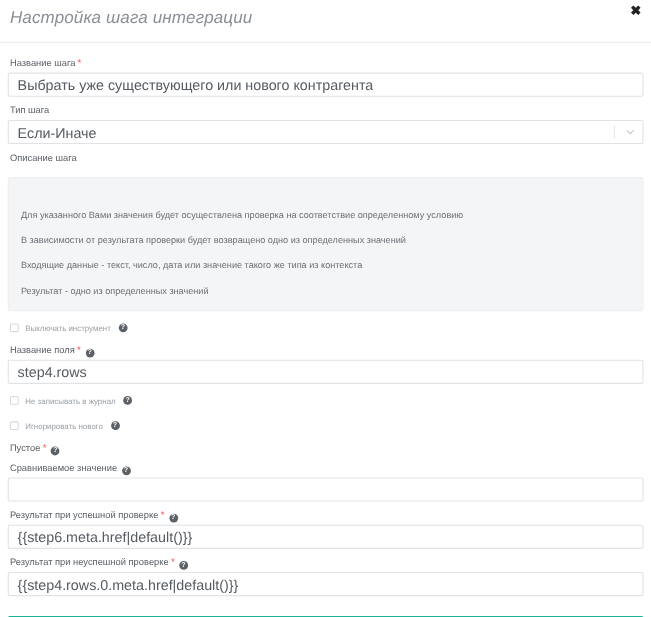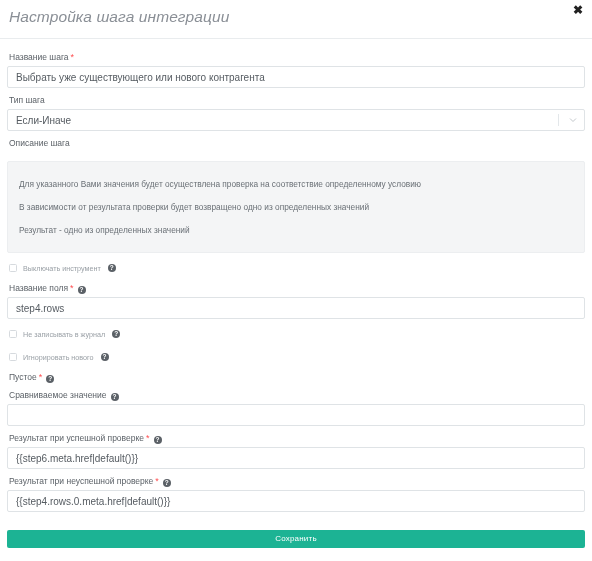--- a/index.html
+++ b/index.html
@@ -97,21 +97,21 @@
 
   .input {
     box-sizing: border-box;
     display: block;
     width: 100%;
     height: 22px;
     border: 1px solid #dfe3e6;
     border-radius: 2px;
     background: #fff;
     font-family: "Liberation Sans", sans-serif;
-    font-size: 10px;
+    font-size: 13px;
     color: #555b61;
     padding: 0 8px;
     line-height: 20px;
     outline: none;
   }
   .input::placeholder { color: #b9bec3; }
 
   
   .select-wrap {
     position: relative;
@@ -137,21 +137,21 @@
   }
   .chev svg { display: block; }
 
   
   .desc-box {
     box-sizing: border-box;
     width: 100%;
     background: #f4f5f6;
     border: 1px solid #eceef0;
     border-radius: 2px;
-    padding: 17px 11px 12px 11px;
+    padding: 28px 11px 12px 11px;
     min-height: 92px;
     margin-top: 12px;
   }
   .desc-line {
     font-size: 8.3px;
     color: #6a7076;
     line-height: 11px;
     margin-bottom: 12px;
     white-space: nowrap;
   }
@@ -237,20 +237,21 @@
           </svg>
       </span>
     </div>
   </div>
 
   <div class="field">
     <label class="lbl">Описание шага</label>
     <div class="desc-box">
       <div class="desc-line">Для указанного Вами значения будет осуществлена проверка на соответствие определенному условию</div>
       <div class="desc-line">В зависимости от результата проверки будет возвращено одно из определенных значений</div>
+      <div class="desc-line">Входящие данные - текст, число, дата или значение такого же типа из контекста</div>
       <div class="desc-line">Результат - одно из определенных значений</div>
     </div>
   </div>
 
   <div class="cbrow">
     <span class="cbox"></span>
     <span class="cblabel">Выключать инструмент</span>
     <span class="help-icon">?</span>
   </div>
 

